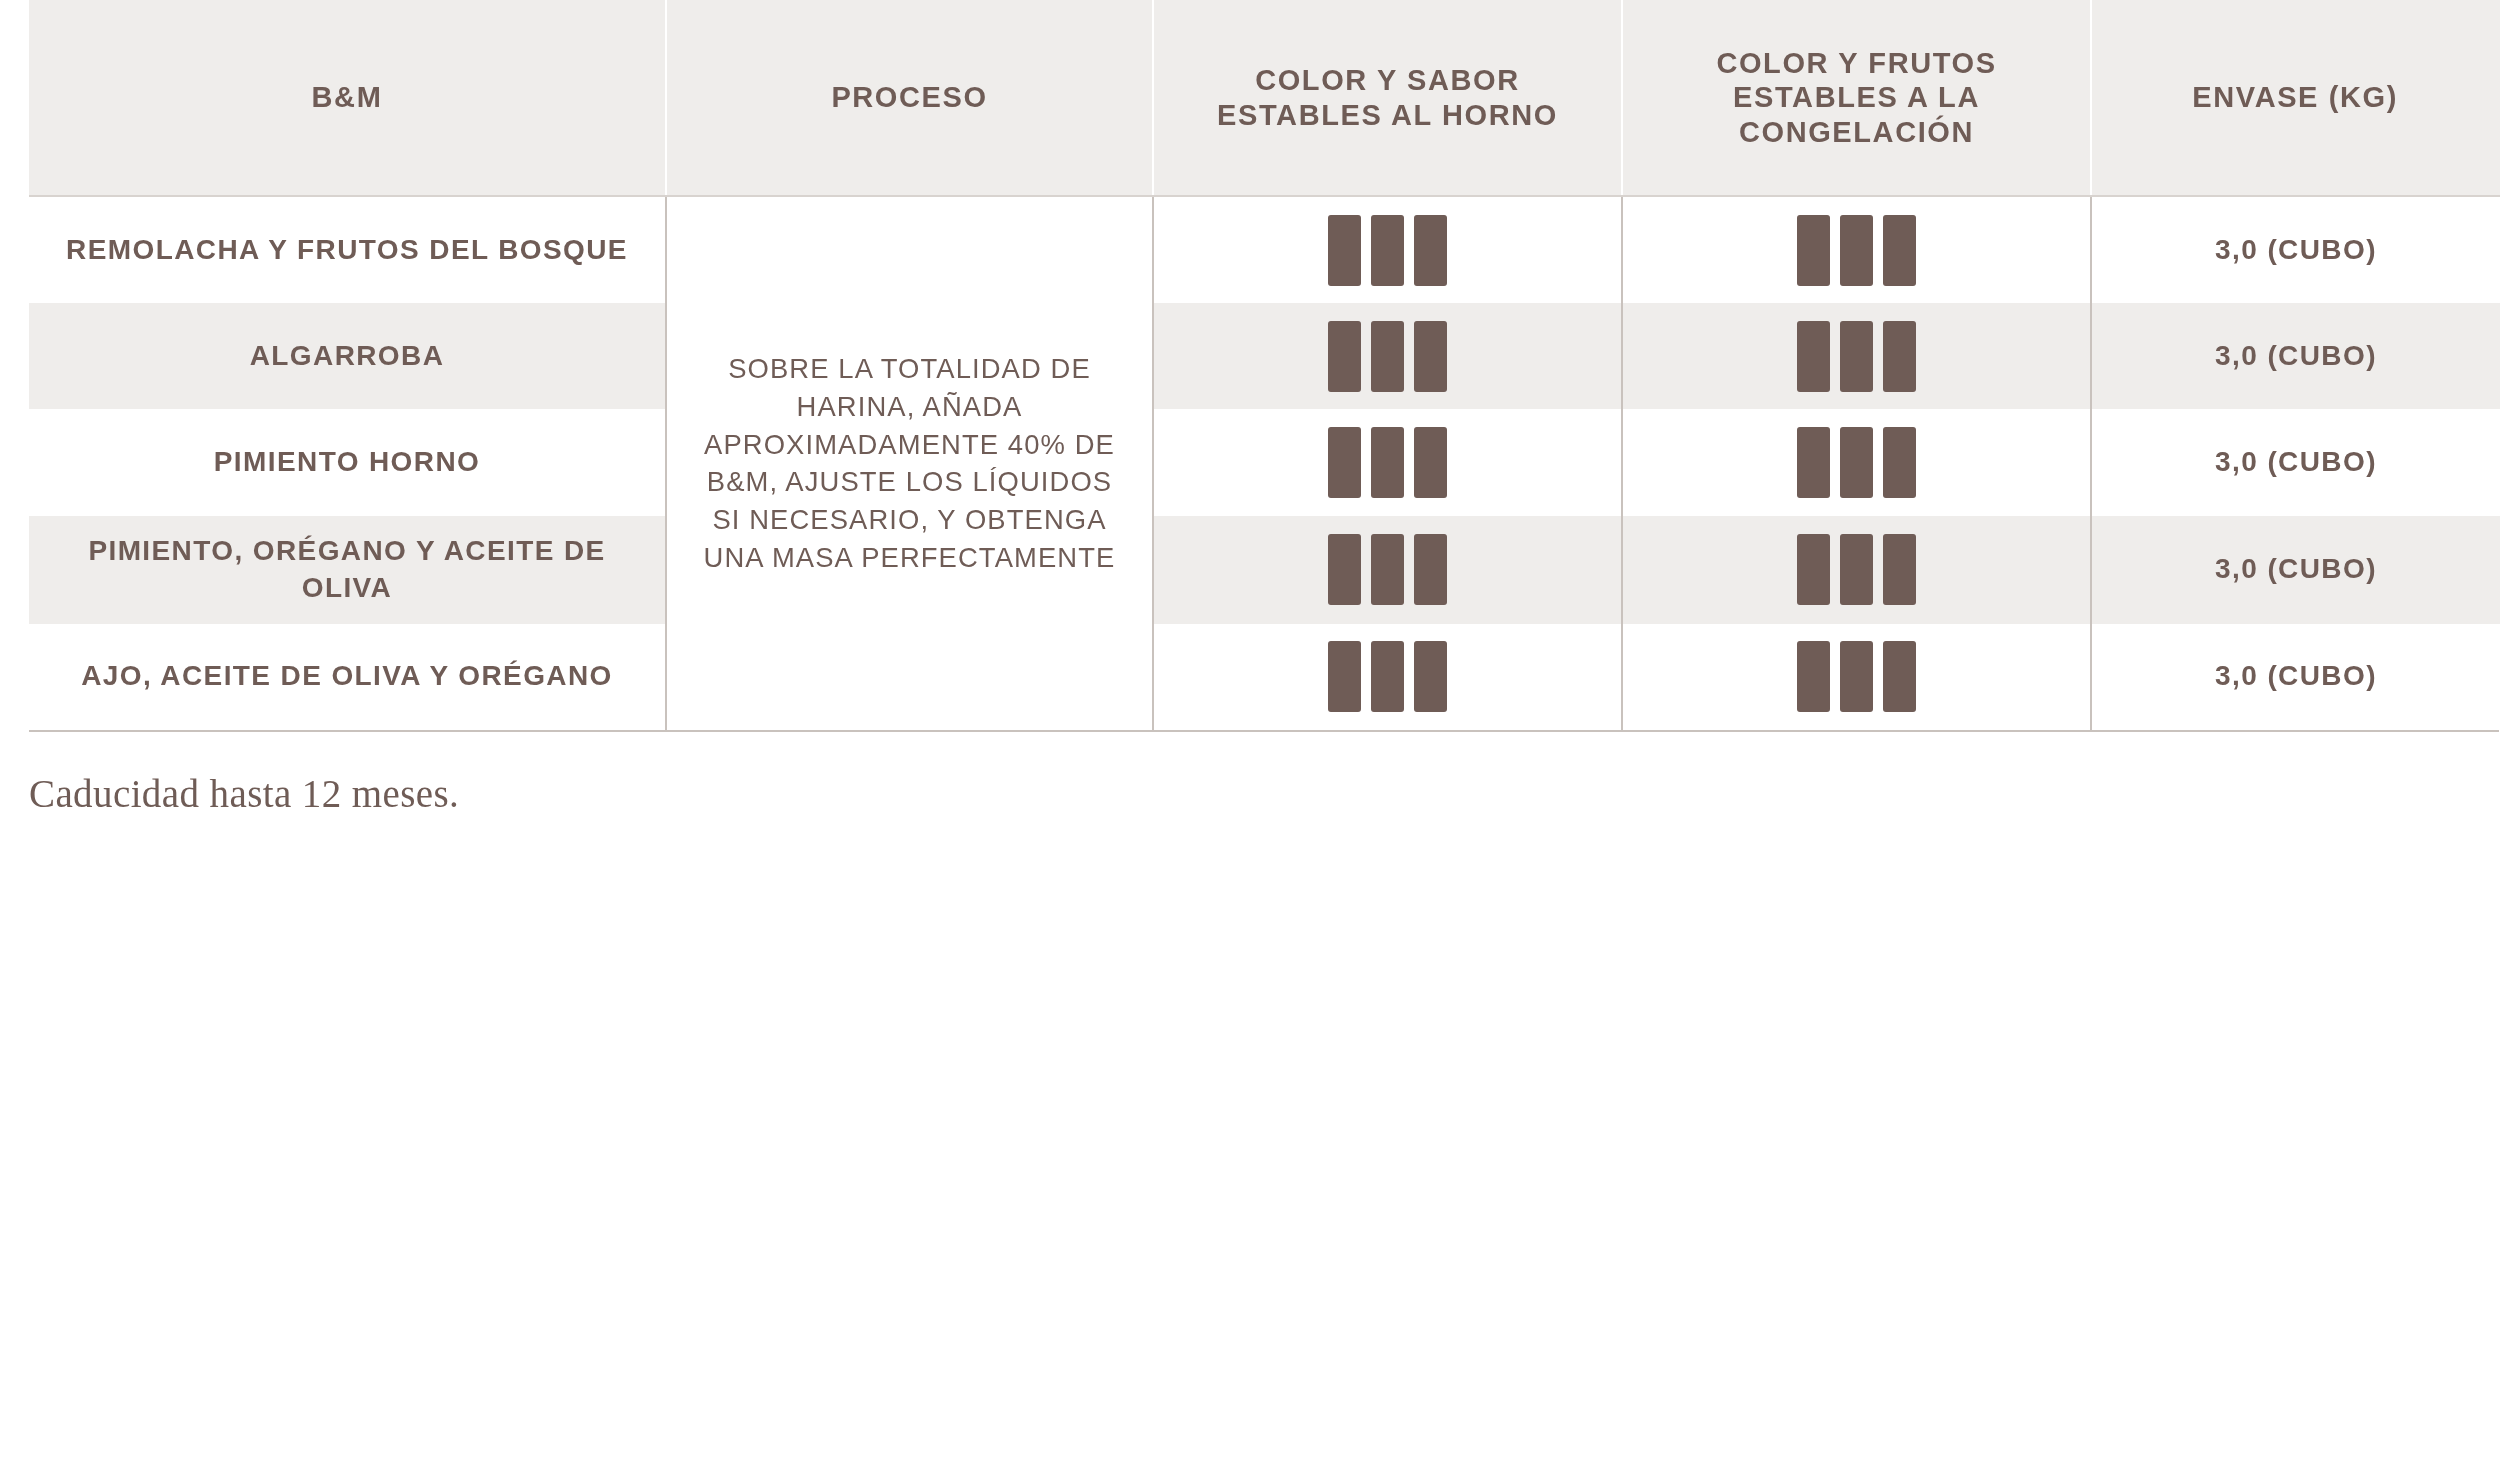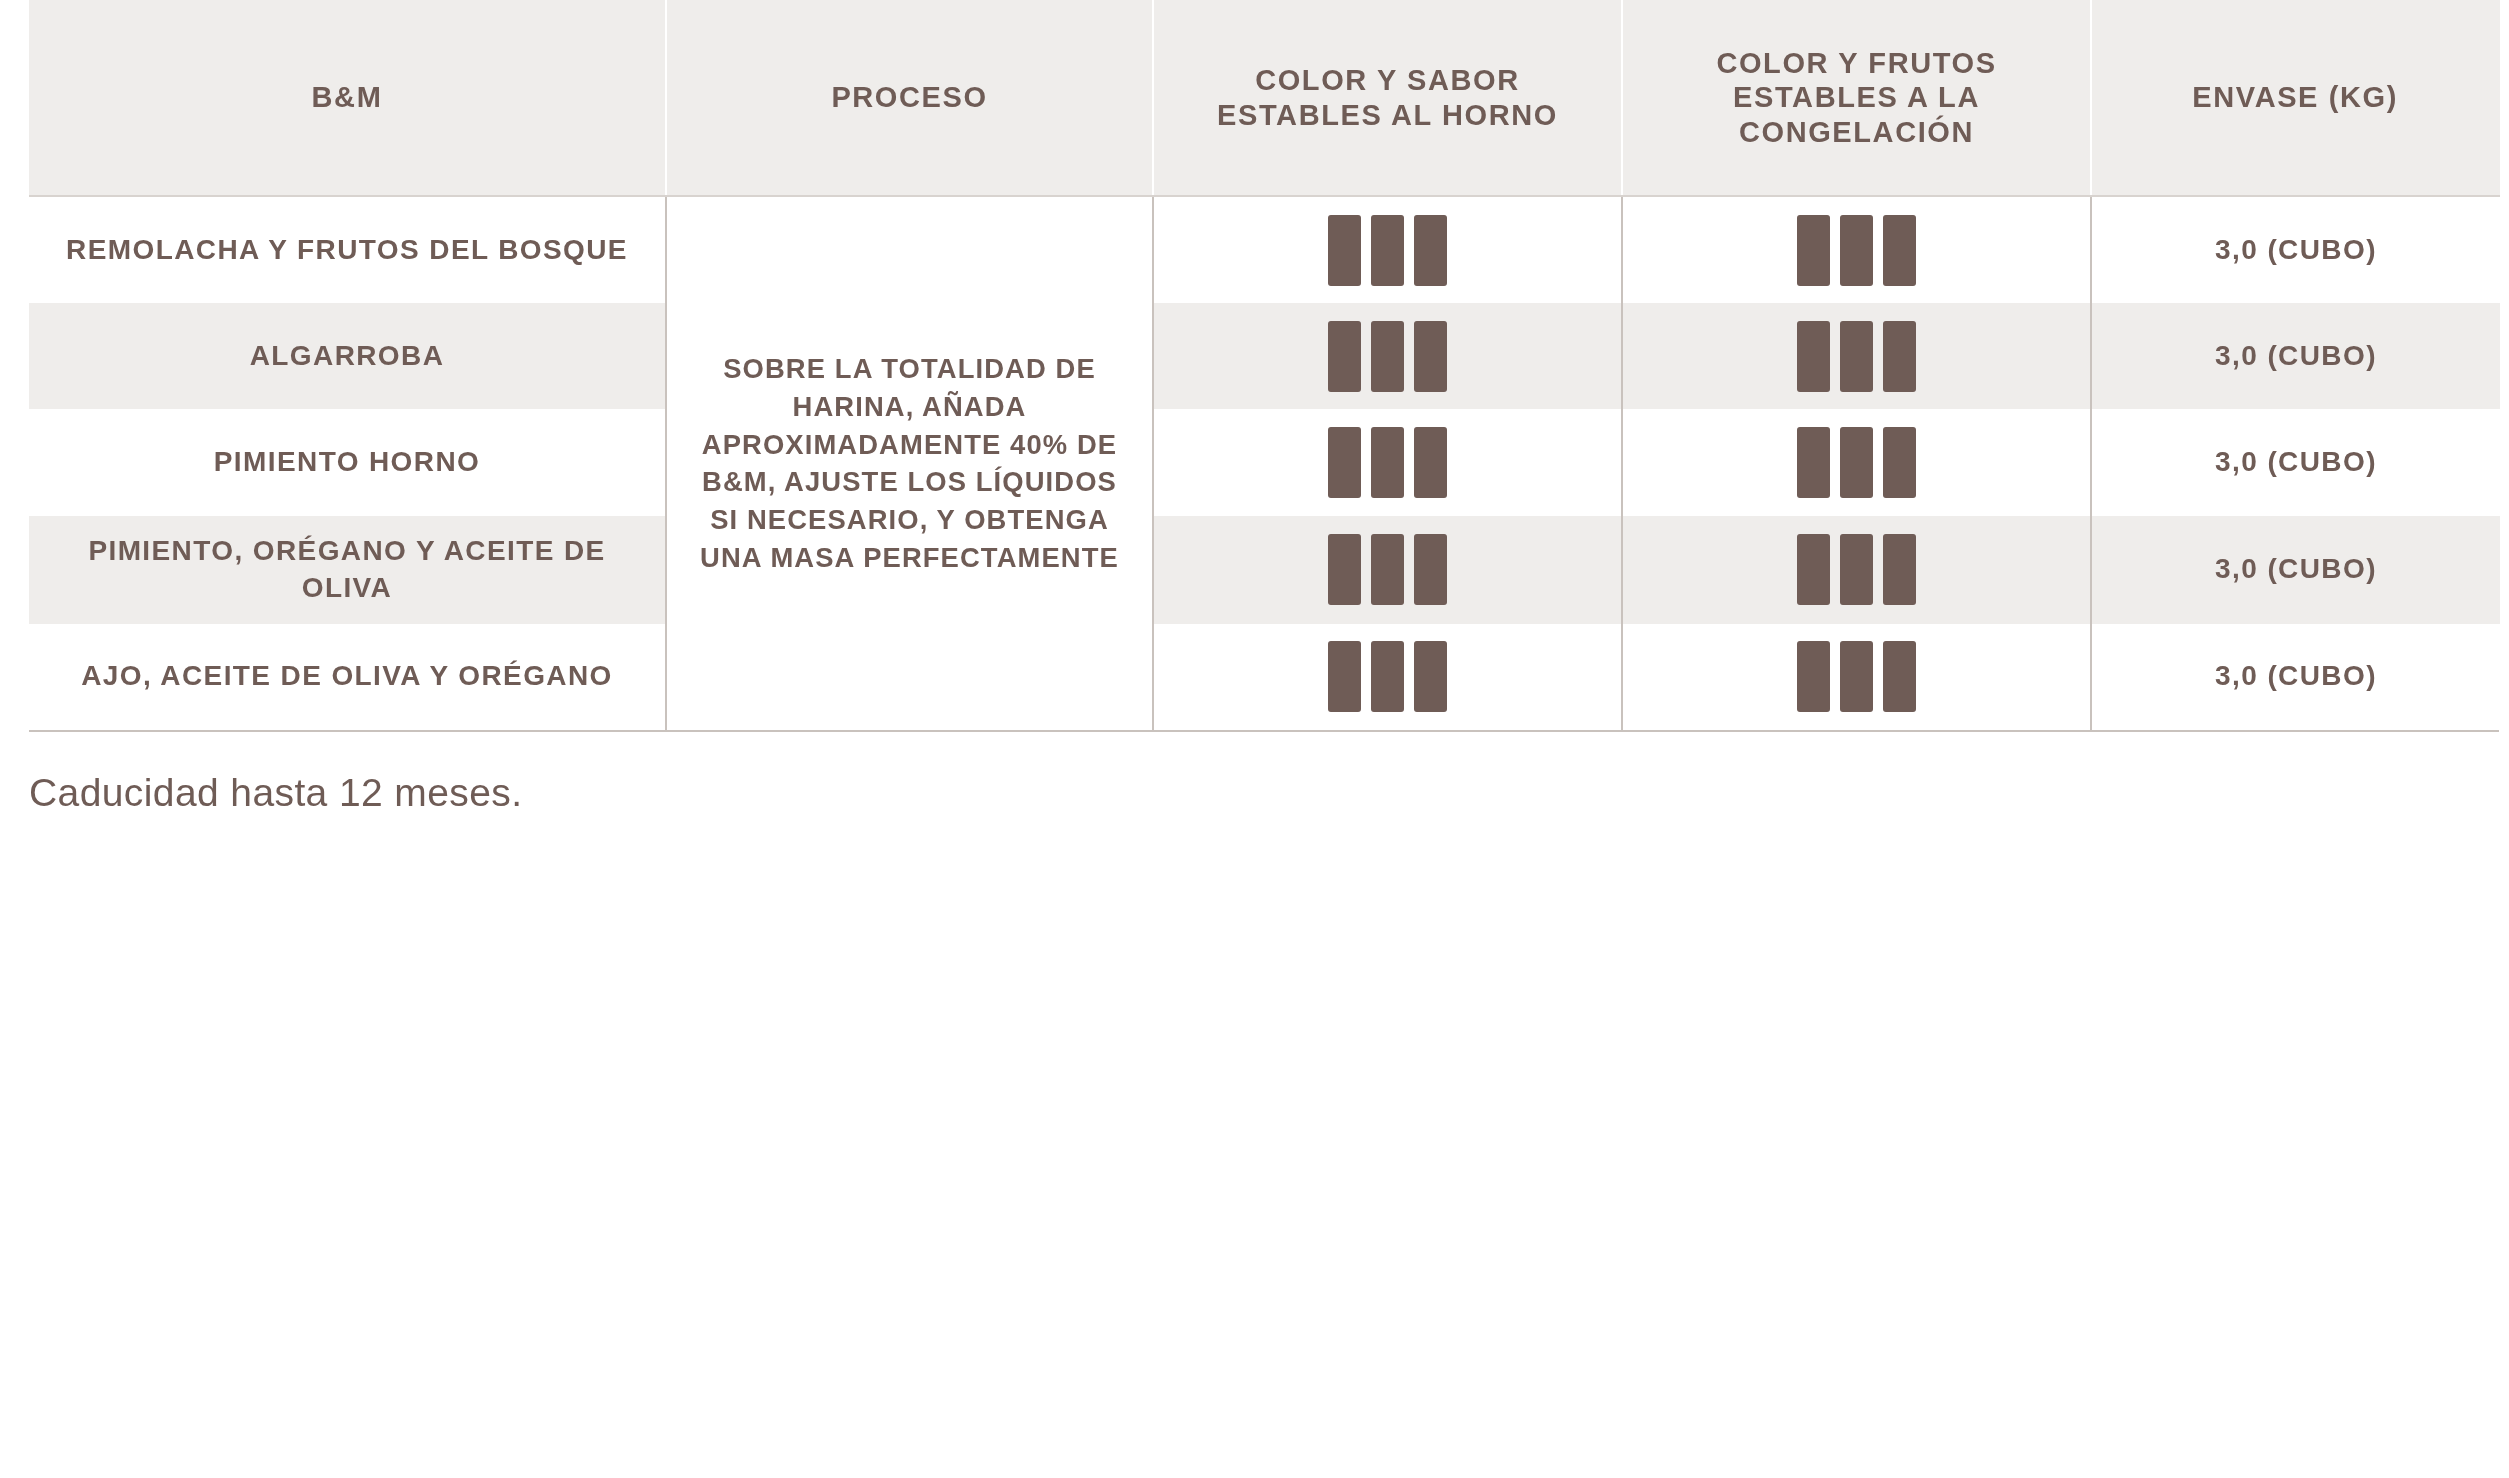--- a/index.html
+++ b/index.html
@@ -74,21 +74,21 @@
     background: #ffffff;
   }
 
   td.name-cell {
     border-right: 2px solid #c9c2bd;
     text-align: center;
   }
 
   td.process-cell {
     font-size: 27.4px;
-    font-weight: bold;
+    font-weight: normal;
     letter-spacing: 1.1px;
     line-height: 1.38;
     background: #ffffff !important;
     border-right: 2px solid #c9c2bd;
     padding: 9.8px 25.5px;
   }
 
   td.rating-cell {
     border-right: 2px solid #c9c2bd;
   }
@@ -119,21 +119,21 @@
     background: #c9c2bd;
     margin-top: 0;
   }
 
   .footnote {
     margin-top: 39px;
     font-size: 39px;
     font-weight: normal;
     letter-spacing: 0.4px;
     color: #6f5c56;
-    font-family: Liberation Sans, sans-serif;
+    font-family: Liberation Serif, serif;
   }
 </style>
 </head>
 <body>
 
 <div class="page">
 
   <table class="product-table">
     <colgroup>
       <col class="c0">

